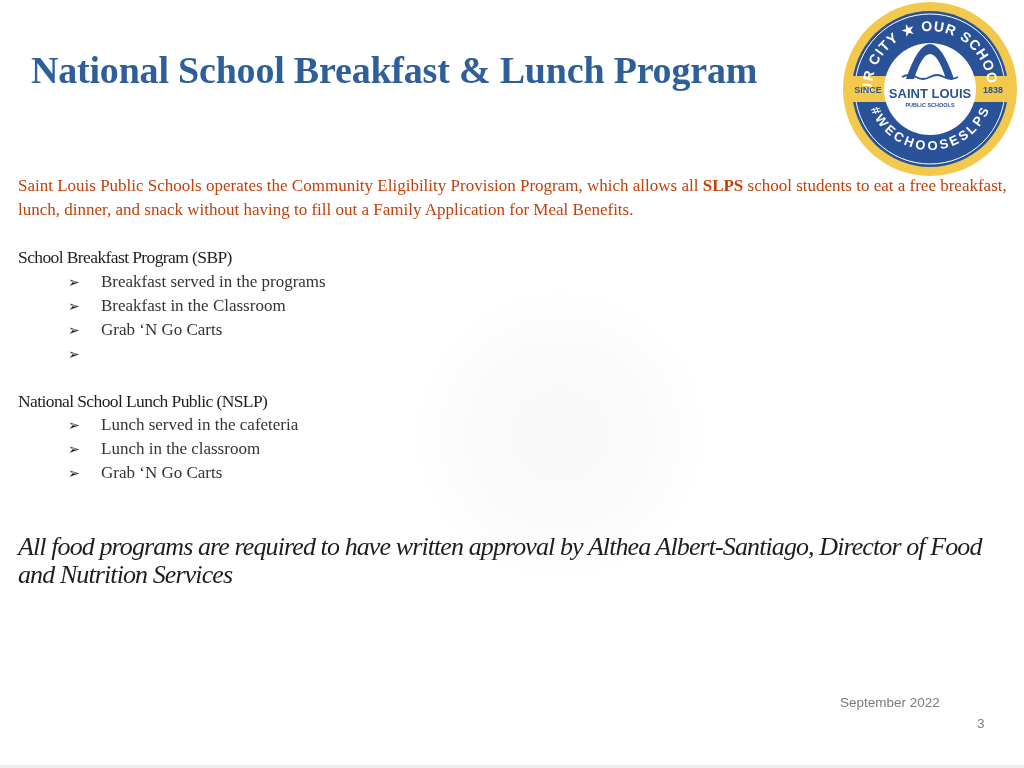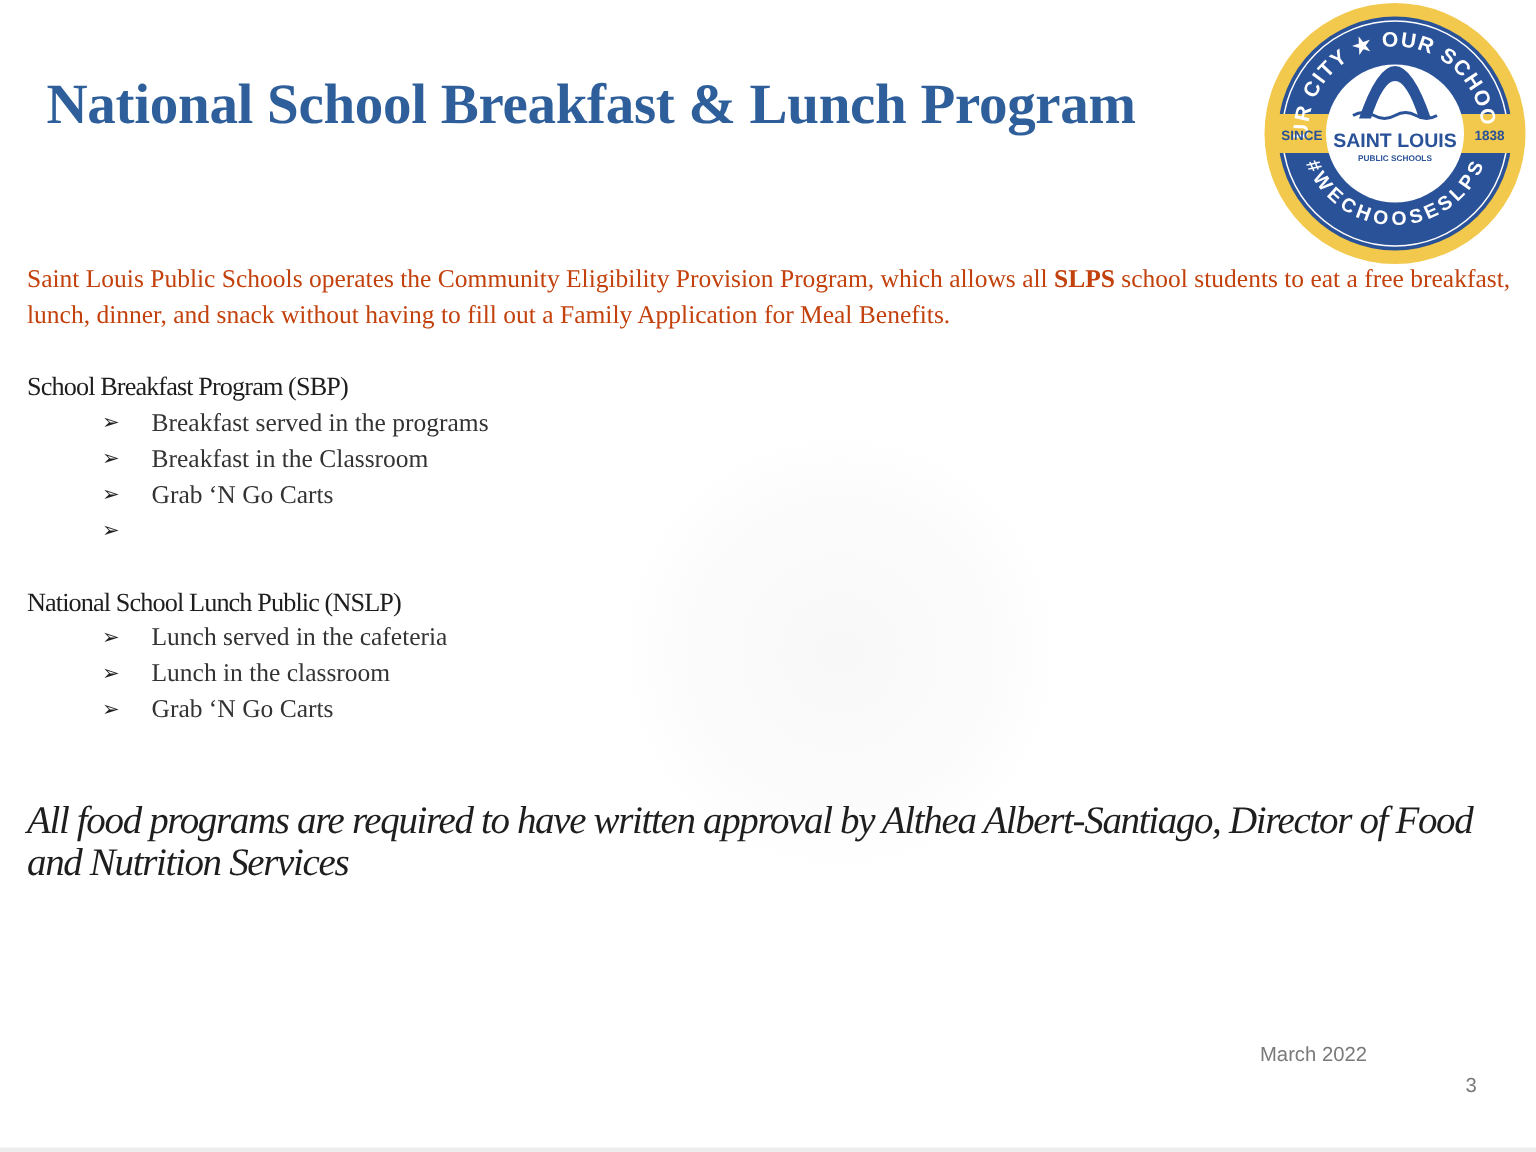--- a/index.html
+++ b/index.html
@@ -114,16 +114,16 @@
         <span>Lunch in the classroom</span>
       </li>
     <li>
         <span class="arrow">➢</span>
         <span>Grab ‘N Go Carts</span>
       </li>
   </ul>
 
   <div class="note">All food programs are required to have written approval by Althea Albert-Santiago, Director of Food and Nutrition Services</div>
 
-  <div class="date">March 2022</div>
+  <div class="date">September 2022</div>
   <div class="page-num">3</div>
   <div class="bottom-rule"></div>
 </div>
 
 </body></html>

